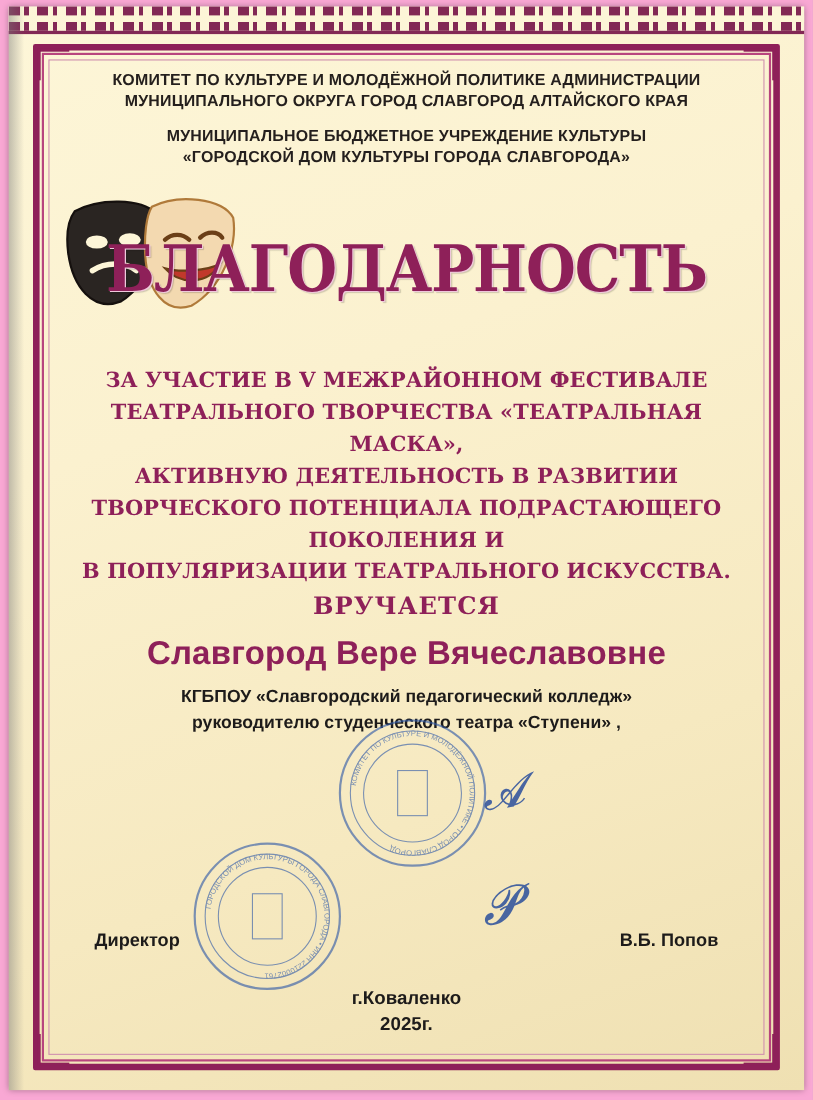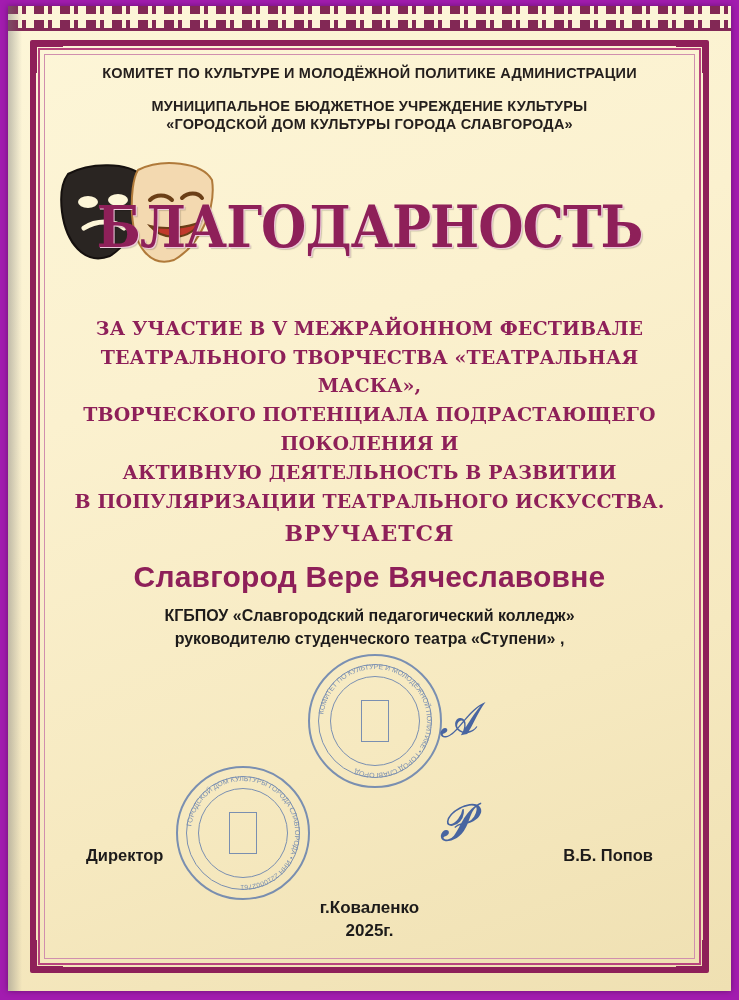--- a/index.html
+++ b/index.html
@@ -11,21 +11,21 @@
     width: 739px;
     height: 1000px;
     font-family: "Liberation Sans", sans-serif;
     overflow: hidden;
   }
 
   #certificate {
     position: relative;
     width: 739px;
     height: 1000px;
-    background: #a21caf;
+    background: #f9a8d4;
   }
 
   
   .sheet {
     position: absolute;
     left: 8px;
     top: 6px;
     width: 723px;
     height: 985px;
     background: linear-gradient(160deg, #fdf6d8 0%, #fbf1cf 35%, #f6e9c0 70%, #efe0b2 100%);
@@ -288,20 +288,21 @@
     <div class="frame-inner"></div>
     <div class="corner tl"></div>
     <div class="corner tr"></div>
     <div class="corner bl"></div>
     <div class="corner br"></div>
 
     <div class="content">
 
       <div>
         <div class="org-line">КОМИТЕТ ПО КУЛЬТУРЕ И МОЛОДЁЖНОЙ ПОЛИТИКЕ АДМИНИСТРАЦИИ</div>
+        <div class="org-line">МУНИЦИПАЛЬНОГО ОКРУГА ГОРОД СЛАВГОРОД АЛТАЙСКОГО КРАЯ</div>
         <div class="org-line org-block-2">МУНИЦИПАЛЬНОЕ БЮДЖЕТНОЕ УЧРЕЖДЕНИЕ КУЛЬТУРЫ</div>
         <div class="org-line">«ГОРОДСКОЙ ДОМ КУЛЬТУРЫ ГОРОДА СЛАВГОРОДА»</div>
       </div>
 
       <div class="title-row">
         <div class="masks">
           <svg class="mask-svg" width="170" height="120" viewBox="0 0 170 120" xmlns="http://www.w3.org/2000/svg">
 
             <path d="M18 18 C40 6, 78 6, 92 20 C98 44, 88 82, 60 100 C34 110, 16 86, 12 56 C10 40, 12 26, 18 18 Z" fill="#2a2522" stroke="#15100e" stroke-width="2"></path>
             <ellipse cx="38" cy="46" rx="10" ry="6" fill="#fdf6d8"></ellipse>
@@ -313,22 +314,22 @@
             <path d="M132 42 C138 36, 148 36, 152 42" stroke="#6b3f17" stroke-width="4" fill="none" stroke-linecap="round"></path>
             <path d="M100 70 C114 86, 140 84, 150 66 C138 72, 114 74, 100 70 Z" fill="#c1392b" stroke="#6b3f17" stroke-width="2"></path>
           </svg>
         </div>
         <div class="title-word">БЛАГОДАРНОСТЬ</div>
       </div>
 
       <div class="body-text">
         <div>ЗА УЧАСТИЕ В V МЕЖРАЙОННОМ ФЕСТИВАЛЕ</div>
         <div>ТЕАТРАЛЬНОГО ТВОРЧЕСТВА «ТЕАТРАЛЬНАЯ МАСКА»,</div>
+        <div>АКТИВНУЮ ДЕЯТЕЛЬНОСТЬ В РАЗВИТИИ</div>
         <div>ТВОРЧЕСКОГО ПОТЕНЦИАЛА ПОДРАСТАЮЩЕГО ПОКОЛЕНИЯ И</div>
-        <div>АКТИВНУЮ ДЕЯТЕЛЬНОСТЬ В РАЗВИТИИ</div>
         <div>В ПОПУЛЯРИЗАЦИИ ТЕАТРАЛЬНОГО ИСКУССТВА.</div>
       </div>
 
       <div class="awarded-label">ВРУЧАЕТСЯ</div>
 
       <div class="recipient">Славгород Вере Вячеславовне</div>
       <div class="recipient-role">
         <div>КГБПОУ «Славгородский педагогический колледж»</div>
         <div>руководителю студенческого театра «Ступени» ,</div>
       </div>

